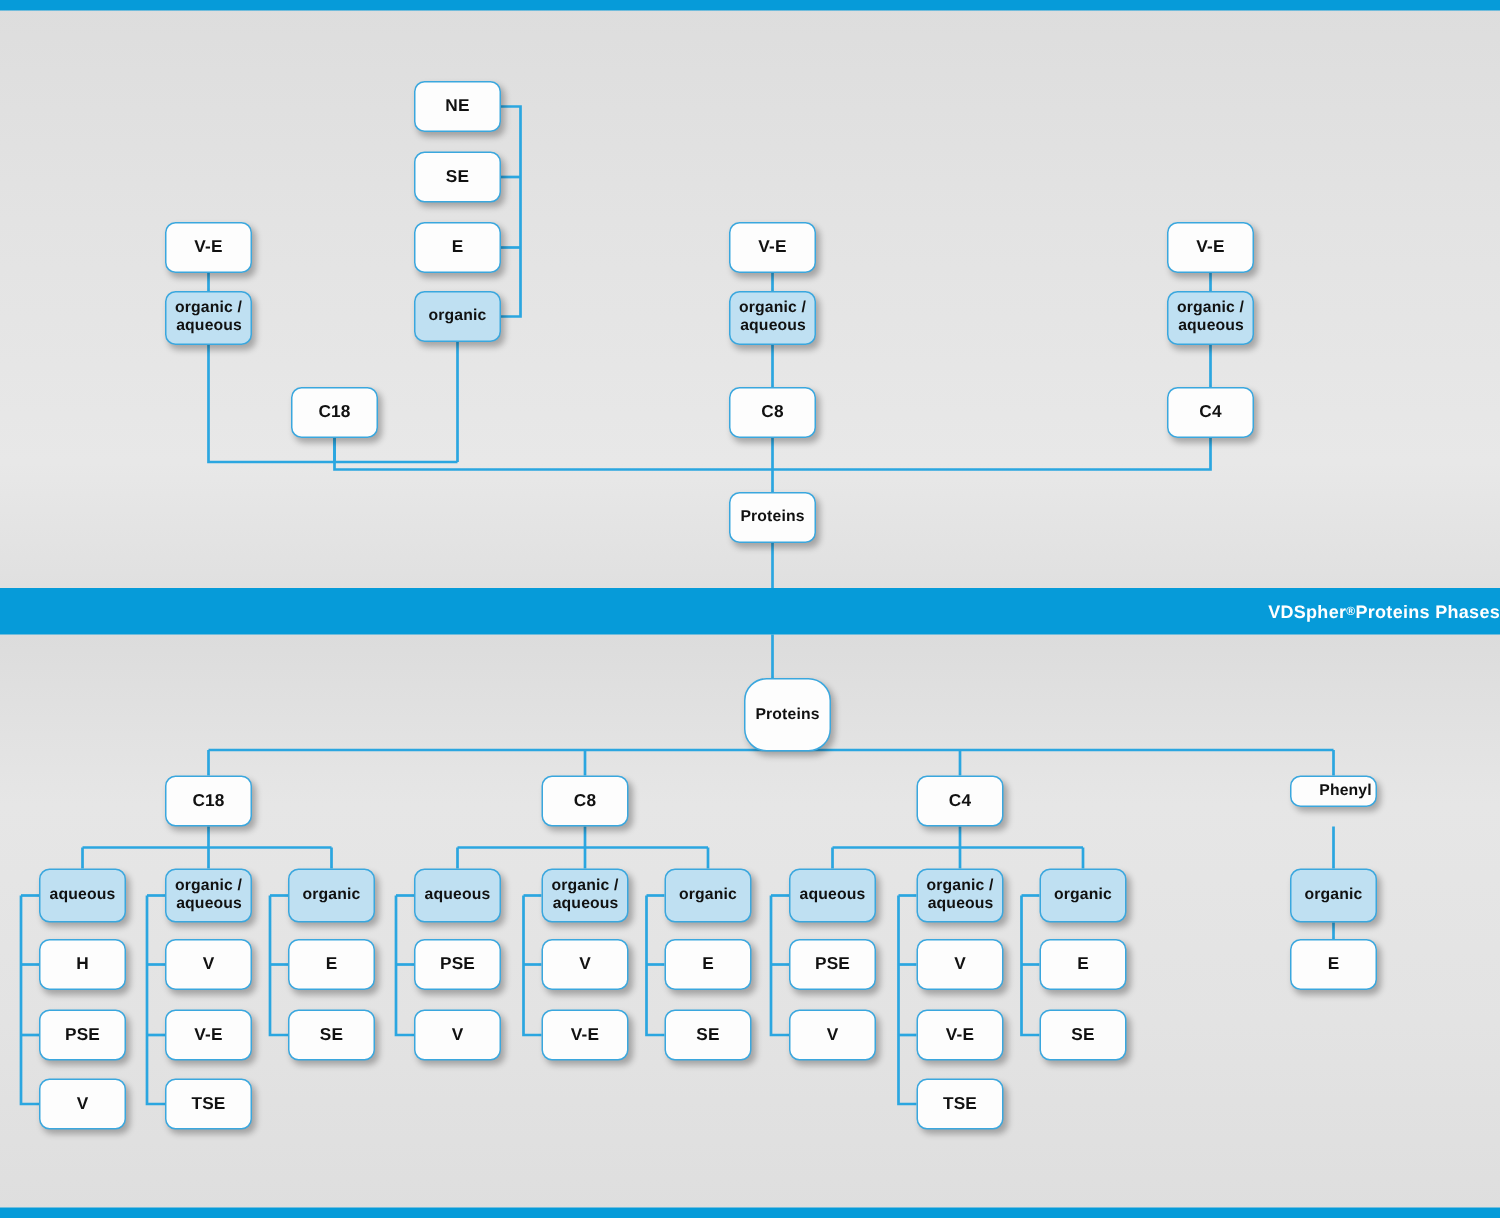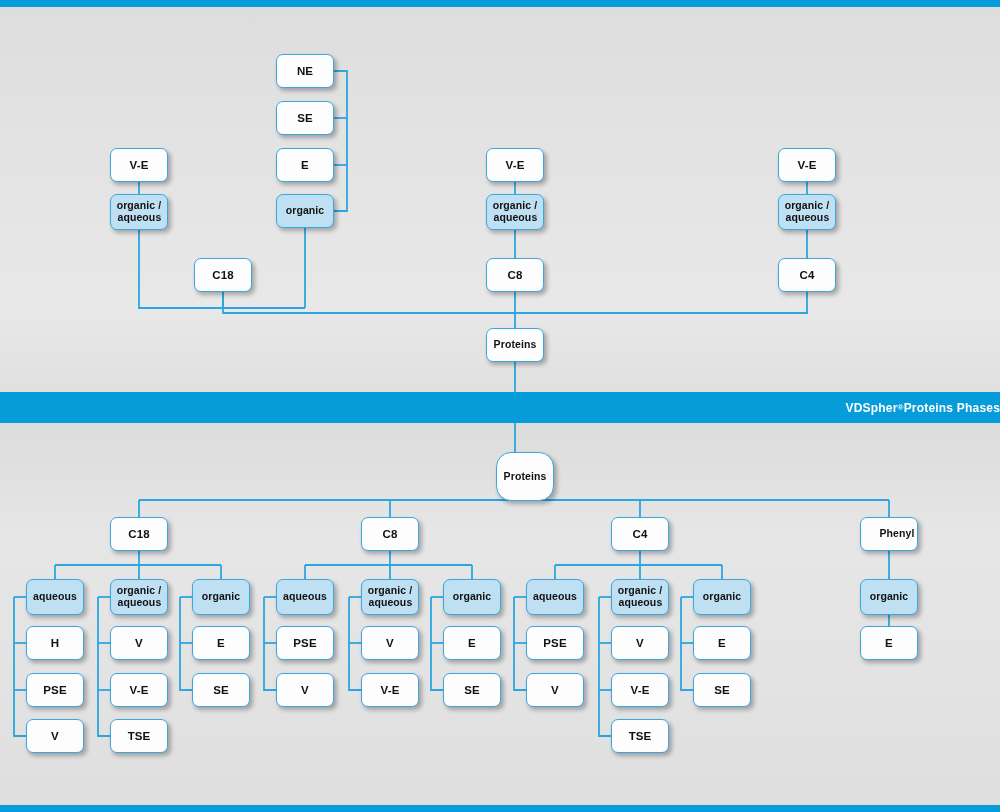--- a/index.html
+++ b/index.html
@@ -215,17 +215,17 @@
   <div class="node" style="left:526px;top:673px;width:58px;height:34px;">V</div>
   <div class="node hl small" style="left:611px;top:579px;width:58px;height:36px;">organic /
 aqueous</div>
   <div class="node" style="left:611px;top:626px;width:58px;height:34px;">V</div>
   <div class="node" style="left:611px;top:673px;width:58px;height:34px;">V-E</div>
   <div class="node" style="left:611px;top:719px;width:58px;height:34px;">TSE</div>
   <div class="node hl small" style="left:693px;top:579px;width:58px;height:36px;">organic</div>
   <div class="node" style="left:693px;top:626px;width:58px;height:34px;">E</div>
   <div class="node" style="left:693px;top:673px;width:58px;height:34px;">SE</div>
 
-  <div class="node small" style="left:860px;top:517px;width:58px;height:34px;padding-left:16px;">Phenyl</div>
+  <div class="node small" style="left:860px;top:517px;width:58px;height:21px;padding-left:16px;">Phenyl</div>
   <div class="node hl small" style="left:860px;top:579px;width:58px;height:36px;">organic</div>
   <div class="node" style="left:860px;top:626px;width:58px;height:34px;">E</div>
 
 </div>
 
 </body></html>

